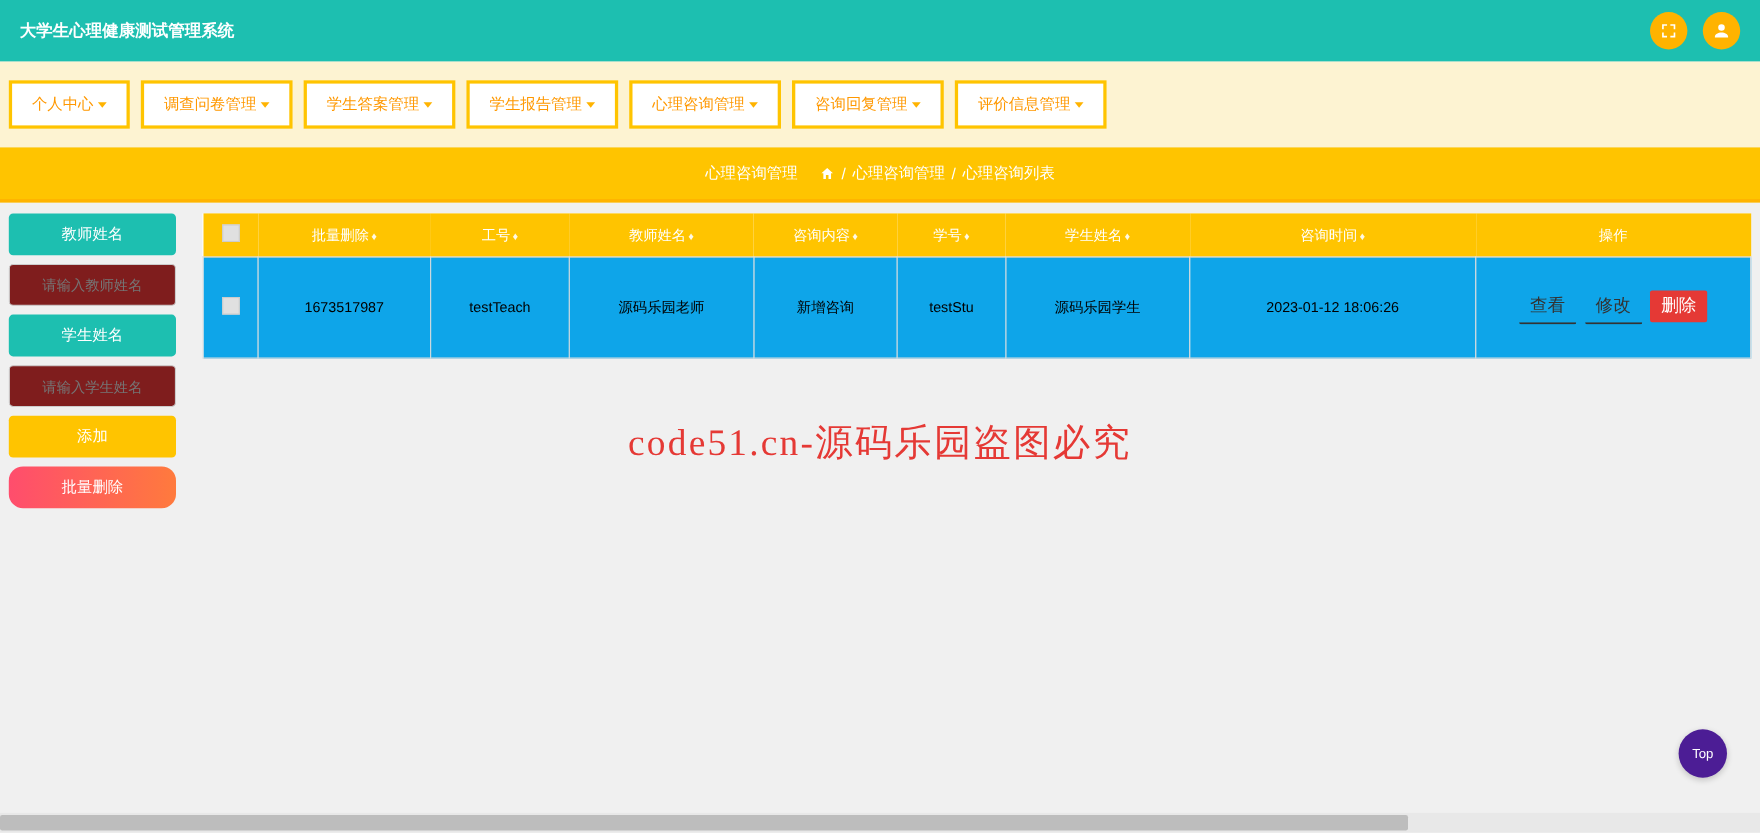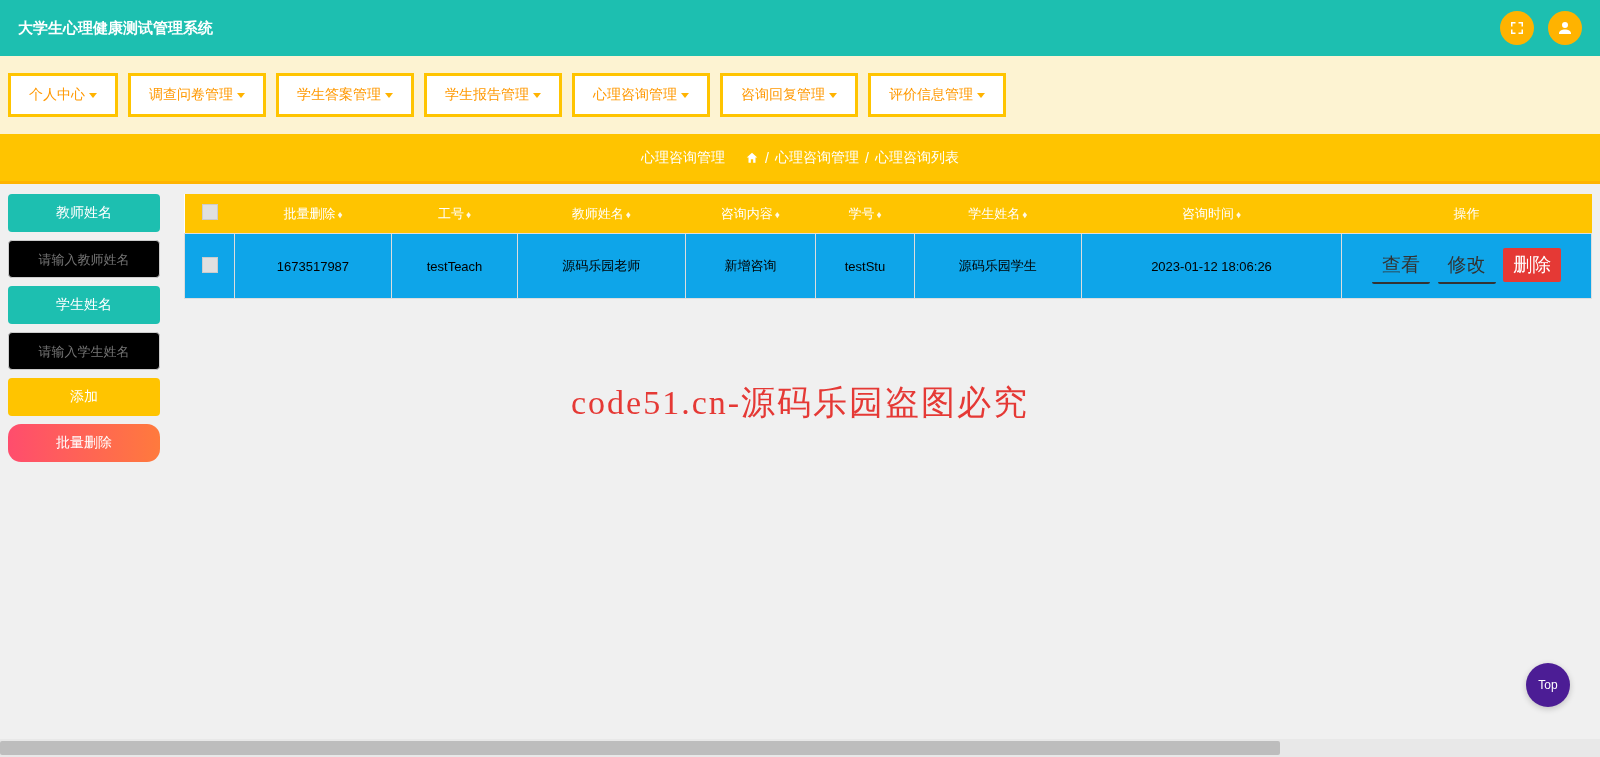--- a/index.html
+++ b/index.html
@@ -20,30 +20,30 @@
 .breadcrumb .bc-path { display: flex; align-items: center; gap: 6px; }
 .bc-home-icon { width: 14px; height: 14px; }
 
 .content { display: flex; gap: 24px; padding: 10px 8px; }
 
 .sidebar { width: 152px; display: flex; flex-direction: column; gap: 8px; }
 .side-btn { height: 38px; border: none; border-radius: 4px; font-size: 14px; cursor: pointer; color: #fff; display: flex; align-items: center; justify-content: center; }
 .side-btn.teal { background: #1dbfb0; }
 .side-btn.yellow { background: #ffc400; }
 .side-btn.pink { background: linear-gradient(90deg, #ff4d6d, #ff7a3d); border-radius: 13px; }
-.side-input { height: 38px; border: 1px solid #ccc; border-radius: 4px; font-size: 13px; text-align: center; color: #999; background: #000000; padding: 0 8px; width: 100%; }
+.side-input { height: 38px; border: 1px solid #ccc; border-radius: 4px; font-size: 13px; text-align: center; color: #999; background: #7f1d1d; padding: 0 8px; width: 100%; }
 
 .main { flex: 1; }
 table { width: 100%; border-collapse: collapse; background: #fff; }
 thead { background: #ffc400; color: #fff; }
 thead th { padding: 10px 6px; font-size: 13px; font-weight: normal; text-align: center; }
 thead th .sort { font-size: 10px; opacity: 0.9; margin-left: 2px; }
 tbody td { padding: 14px 6px; font-size: 13px; text-align: center; border: 1px solid #ddd; background: #0ea5e9; }
 .chk { width: 16px; height: 16px; display: inline-block; background: #e0e0e0; border: 1px solid #ccc; }
-.row-action { display: inline-block; padding: 4px 10px; font-size: 19px; cursor: pointer; border-radius: 2px; margin: 0 2px; }
+.row-action { display: inline-block; padding: 4px 10px; font-size: 16px; cursor: pointer; border-radius: 2px; margin: 16px 2px; }
 .row-action.view { color: #333; border-bottom: 2px solid #333; }
 .row-action.edit { color: #333; border-bottom: 2px solid #333; }
 .row-action.del { background: #e53935; color: #fff; }
 
 .pagination { display: flex; align-items: center; justify-content: center; gap: 10px; margin-top: 20px; font-size: 13px; }
 .page-select { height: 26px; border: 1px solid #999; padding: 0 20px 0 6px; font-size: 13px; background: #fff; }
 .page-num { background: #ff9800; color: #fff; width: 22px; height: 22px; border-radius: 4px; display: flex; align-items: center; justify-content: center; font-size: 12px; }
 
 .watermark { position: absolute; left: 50%; top: 380px; transform: translateX(-50%); font-size: 34px; color: #e53935; font-weight: normal; white-space: nowrap; letter-spacing: 2px; pointer-events: none; font-family: "SimSun", serif; }
 

